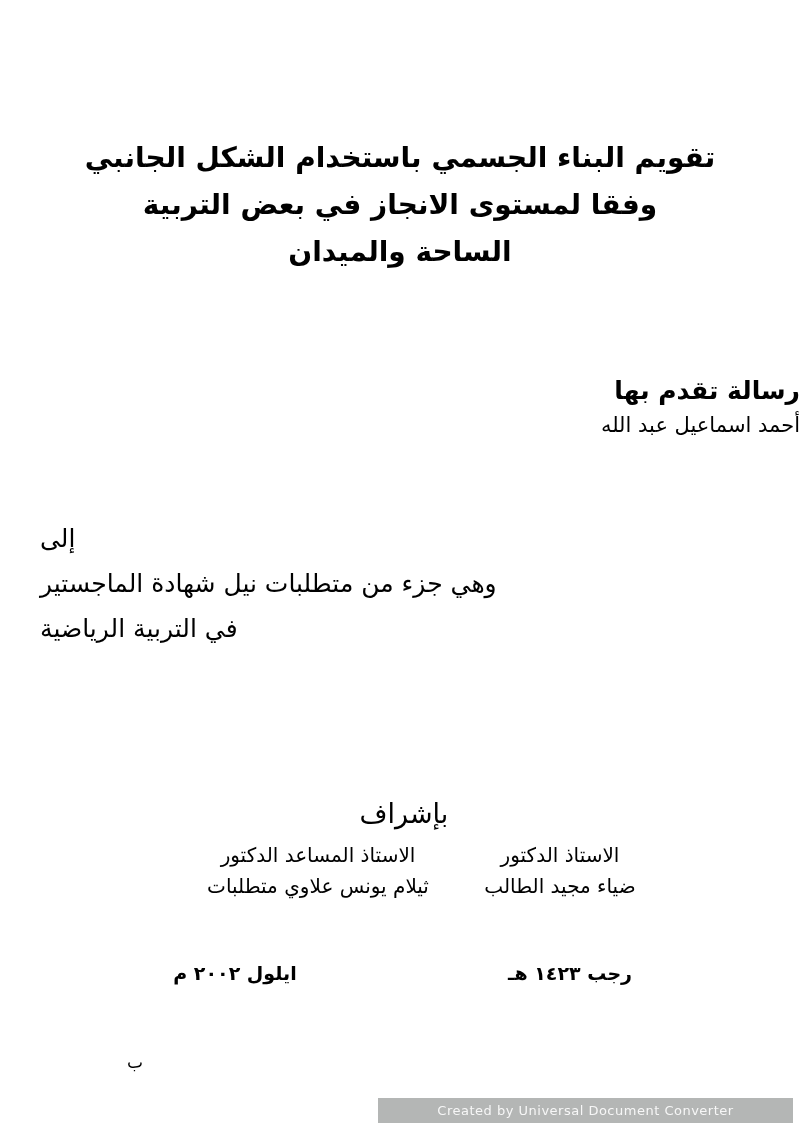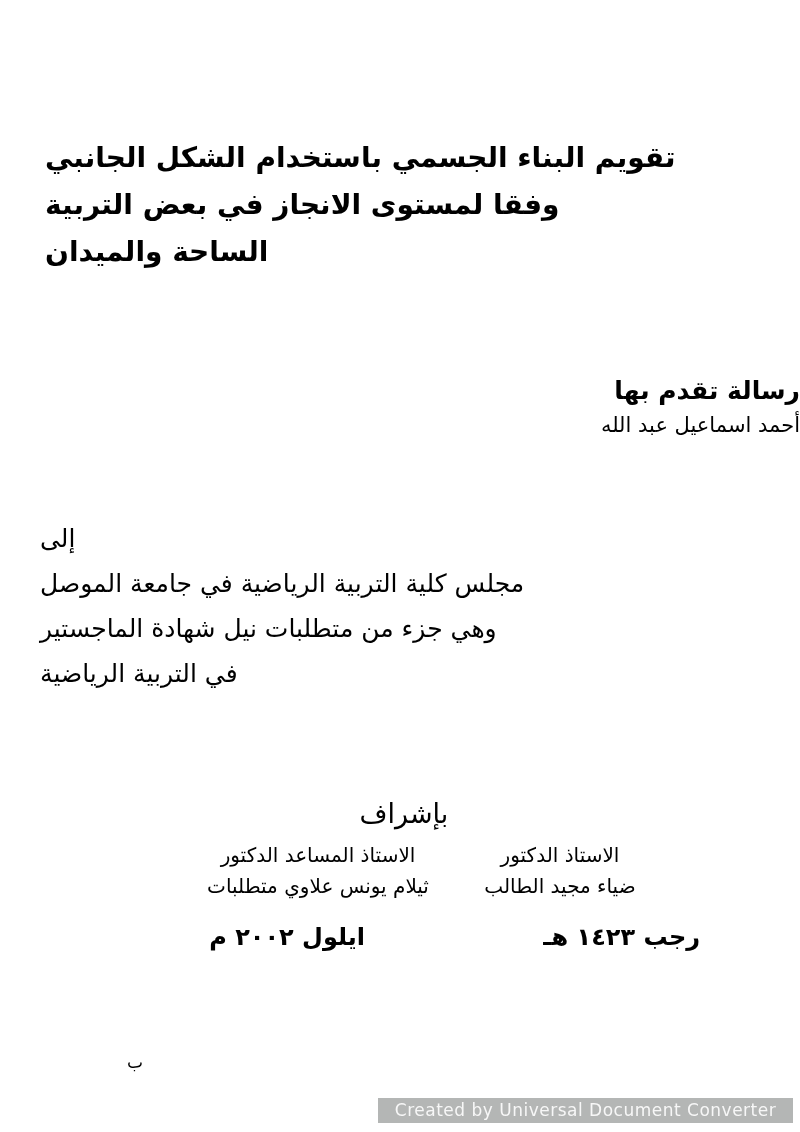--- a/index.html
+++ b/index.html
@@ -13,21 +13,21 @@
     overflow: hidden;
     direction: rtl;
     font-family: "DejaVu Sans", sans-serif;
     color: #000000;
   }
   .title {
     position: absolute;
     top: 134px;
     left: 45px;
     right: 45px;
-    text-align: left;
+    text-align: center;
     font-weight: bold;
     font-size: 28px;
     line-height: 47px;
   }
   .title .tline { display: block; }
   .submission {
     position: absolute;
     top: 372px;
     left: 0;
     right: 0;
@@ -66,24 +66,25 @@
     top: 840px;
     width: 300px;
     text-align: center;
     font-size: 20px;
     line-height: 31px;
   }
   .supervisor-right { left: 410px; }
   .supervisor-left  { left: 168px; }
   .date {
     position: absolute;
-    top: 920px;
+    top: 956px;
     width: 260px;
+    text-align: center;
     font-weight: bold;
-    font-size: 24px;
+    font-size: 19px;
     line-height: 34px;
   }
   .date-hijri     { left: 440px; }
   .date-gregorian { left: 105px; }
   .page-letter {
     position: absolute;
     top: 1048px;
     left: 115px;
     width: 40px;
     text-align: center;
@@ -91,21 +92,21 @@
     line-height: 28px;
   }
   .watermark {
     position: absolute;
     top: 1098px;
     left: 378px;
     width: 415px;
     height: 25px;
     line-height: 25px;
     text-align: center;
-    font-size: 17px;
+    font-size: 13px;
     direction: ltr;
     font-family: "DejaVu Sans", sans-serif;
     letter-spacing: 0.5px;
     white-space: nowrap;
   }
 </style>
 </head>
 <body>
 
 <div class="page">
@@ -116,21 +117,20 @@
     <span class="tline">الساحة والميدان</span>
   </h1>
 
   <div class="submission">
     <div class="submission-heading">رسالة تقدم بها</div>
     <div class="submission-author">أحمد اسماعيل عبد الله</div>
   </div>
 
   <div class="addressee">
     <div>إلى</div>
-    <div>مجلس كلية التربية الرياضية في جامعة الموصل</div>
     <div>وهي جزء من متطلبات نيل شهادة الماجستير</div>
     <div>في التربية الرياضية</div>
   </div>
 
   <div class="supervision-heading">بإشراف</div>
 
   <div class="supervisor supervisor-right">
     <div>الاستاذ الدكتور</div>
     <div>ضياء مجيد الطالب</div>
   </div>

